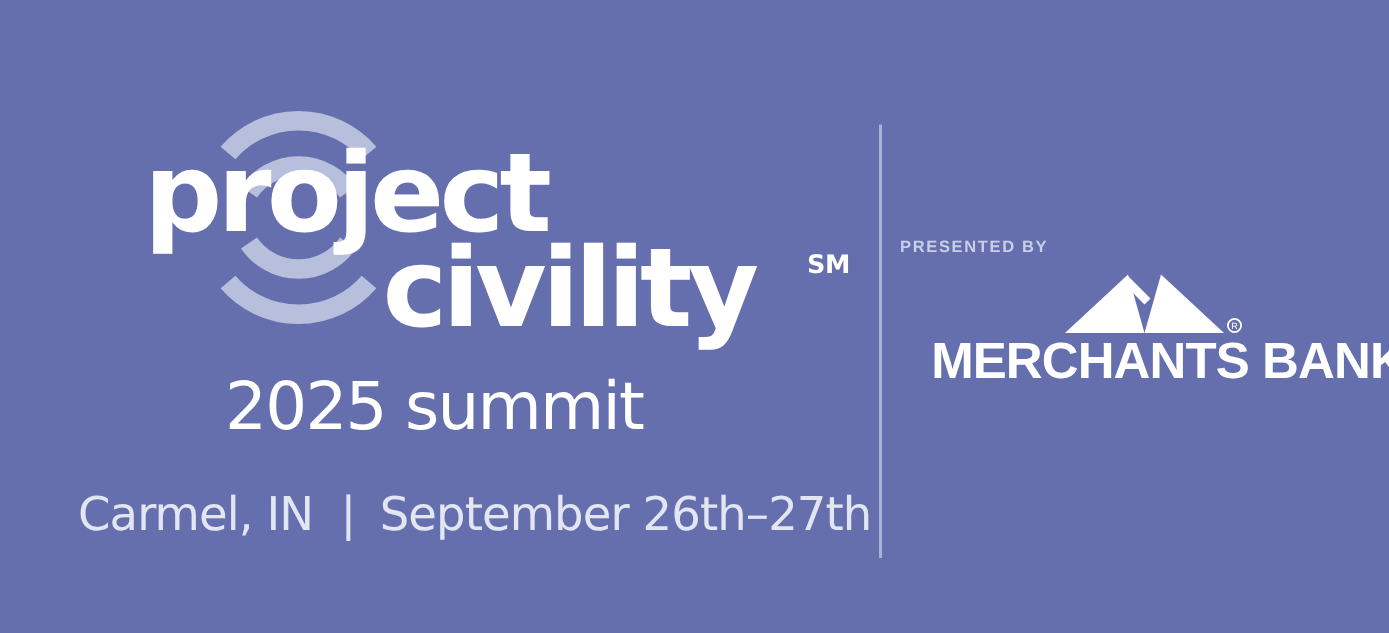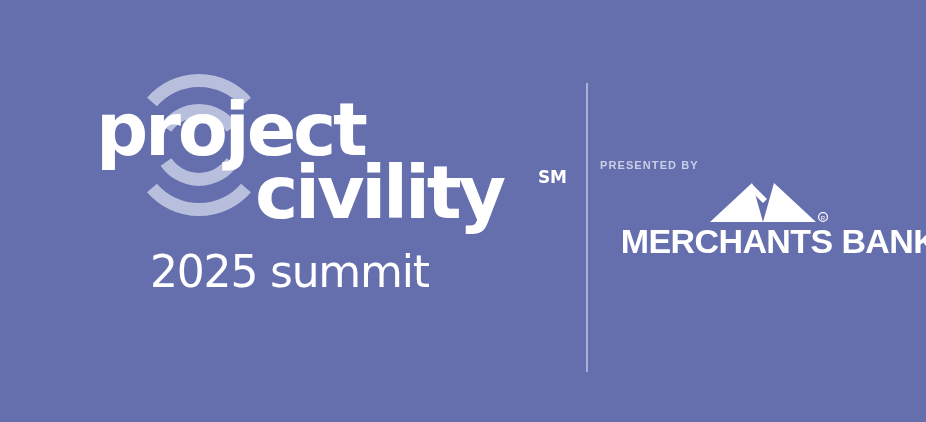--- a/index.html
+++ b/index.html
@@ -186,20 +186,25 @@
     </svg>
 
     <div id="wordmark">
       <div class="word-line" id="word-project">project</div>
       <div class="word-line" id="word-civility">civility</div>
       <div id="sm-mark">SM</div>
     </div>
 
     <div id="summit-line">2025 summit</div>
 
+    <div id="meta-line">
+      <span>Carmel, IN</span>
+      <span id="meta-sep">|</span>
+      <span>September 26th–27th</span>
+    </div>
   </div>
 
   <div id="divider"></div>
 
   <div id="right-block">
 
     <div id="presented-by">PRESENTED BY</div>
 
     <svg id="mb-mark" viewBox="0 0 326 42">
       <g fill="#FFFFFF">

